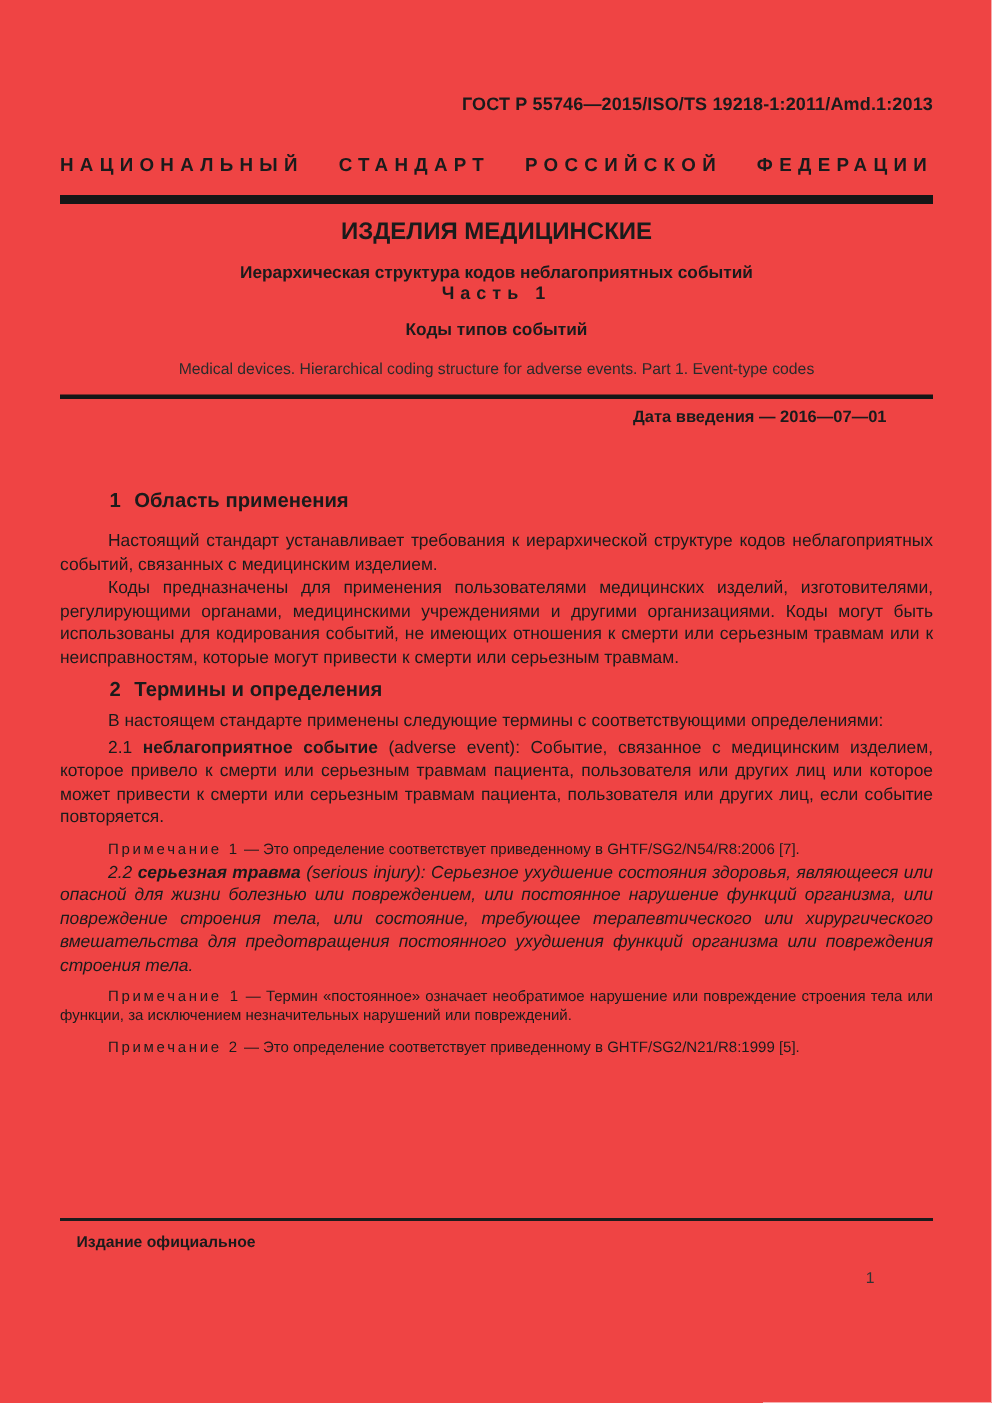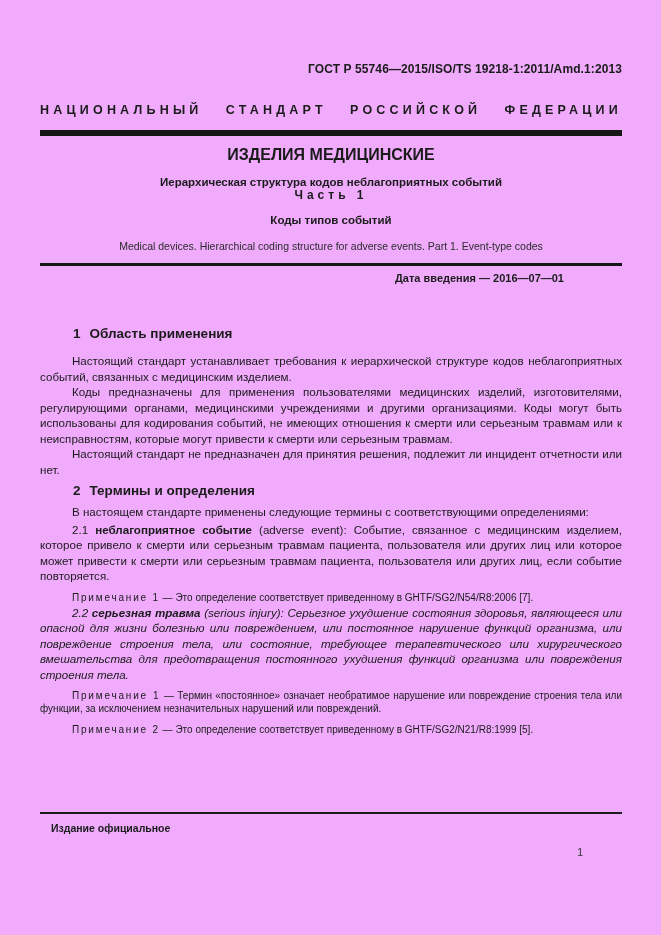--- a/index.html
+++ b/index.html
@@ -3,21 +3,21 @@
 <meta charset="utf-8">
 <style>
   html, body { margin: 0; padding: 0; background: #ffffff; }
   body {
     width: 661px; height: 935px;
     font-family: "Liberation Sans", sans-serif;
     color: #1b1b1b;
     position: relative;
     overflow: hidden;
   }
-  .page { position: absolute; inset: 0; background: #f0abfc; }
+  .page { position: absolute; inset: 0; background: #ef4444; }
   .content { padding: 0 39px 0 40px; }
 
   
   .doc-code {
     margin-top: 62px;
     font-size: 12px; font-weight: bold;
     text-align: right;
     letter-spacing: 0.1px;
   }
   .nat-std {
@@ -32,21 +32,21 @@
   .rule-mid   { margin-top: 11px; height: 3px; background: #161616; }
 
   
   .t-subject    { margin-top: 10px; text-align: center; font-weight: bold; font-size: 16px; }
   .t-subtitle   { margin-top: 12px; text-align: center; font-weight: bold; font-size: 11.5px; }
   .t-part       { text-align: center; font-weight: bold; font-size: 12px; letter-spacing: 4px; }
   .t-part-title { margin-top: 12px; text-align: center; font-weight: bold; font-size: 11.5px; }
   .t-en         { margin-top: 14px; text-align: center; font-size: 10.5px; color: #2b2b2b; }
 
   .date {
-    margin-top: 6px; margin-right: 58px;
+    margin-top: 6px; margin-right: 31px;
     text-align: right; font-weight: bold; font-size: 11px;
   }
 
   
   .sec-heading { margin: 0; margin-top: 42px; margin-left: 33px; font-size: 13.5px; font-weight: bold; }
   .sec-heading .h-title { margin-left: 9px; }
   .sec-heading.sec2 { margin-top: 6px; }
 
   p { margin: 0; }
   .body {
@@ -96,21 +96,20 @@
     <div class="t-en">Medical devices. Hierarchical coding structure for adverse events. Part 1. Event-type codes</div>
 
     <div class="rule-mid"></div>
 
     <div class="date">Дата введения — 2016—07—01</div>
 
     <h2 class="sec-heading"><span class="h-num">1</span><span class="h-title">Область применения</span></h2>
 
     <p class="body indent mt12">Настоящий стандарт устанавливает требования к иерархической структуре кодов неблагоприятных событий, связанных с медицинским изделием.</p>
     <p class="body indent">Коды предназначены для применения пользователями медицинских изделий, изготовителями, регулирующими органами, медицинскими учреждениями и другими организациями. Коды могут быть использованы для кодирования событий, не имеющих отношения к смерти или серьезным травмам или к неисправностям, которые могут привести к смерти или серьезным травмам.</p>
-    <p class="body indent">Настоящий стандарт не предназначен для принятия решения, подлежит ли инцидент отчетности или нет.</p>
 
     <h2 class="sec-heading sec2"><span class="h-num">2</span><span class="h-title">Термины и определения</span></h2>
 
     <p class="body indent mt6">В настоящем стандарте применены следующие термины с соответствующими определениями:</p>
 
     <p class="body indent mt2">
       <span>2.1</span>
       <b class="term">неблагоприятное событие</b>
       <span>(adverse event): Событие, связанное с медицинским изделием, которое привело к смерти или серьезным травмам пациента, пользователя или других лиц или которое может привести к смерти или серьезным травмам пациента, пользователя или других лиц, если событие повторяется.</span>
     </p>

